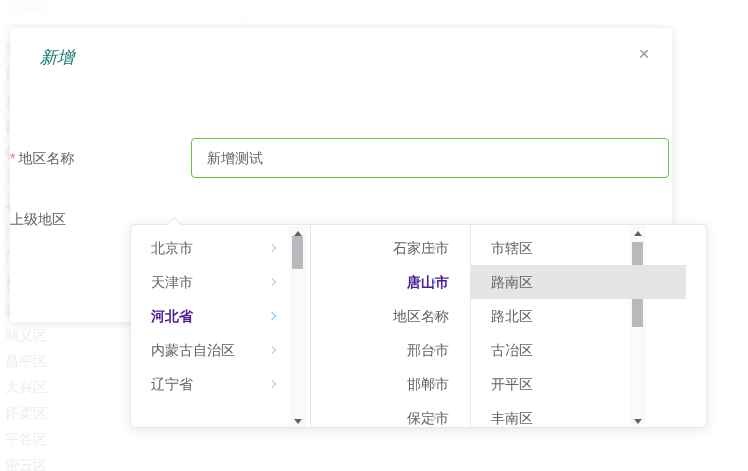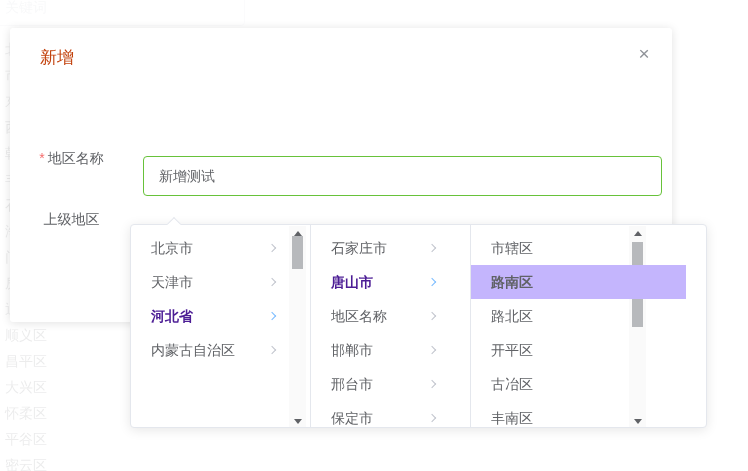--- a/index.html
+++ b/index.html
@@ -13,51 +13,51 @@
     border:1px solid #dcdfe6; border-radius:4px; background:#fff;
     font-size:14px; color:#c0c4cc; line-height:36px; padding-left:10px; }
   .bg-list { position:absolute; left:5px; top:0; list-style:none; }
   .bg-list li { position:absolute; left:0; height:26px; line-height:26px;
     font-size:14px; color:#606266; white-space:nowrap; }
   .overlay { position:absolute; inset:0; background:rgba(255,255,255,0.88); z-index:1; }
 
   
   .modal { position:absolute; left:10px; top:28px; width:662px; height:294px;
     background:#fff; border-radius:3px; box-shadow:0 1px 10px rgba(0,0,0,0.12); z-index:2; }
-  .modal-title { position:absolute; left:30px; top:18px; font-size:17px; color:#c2410c; }
+  .modal-title { position:absolute; left:30px; top:18px; font-size:17px; color:#0f766e;font-style:italic; }
   .modal-close { position:absolute; right:16px; top:14px; width:24px; height:24px;
     font-size:19px; color:#909399; text-align:center; line-height:24px; cursor:pointer; }
   .form-label { position:absolute; left:0; width:123px; height:40px; line-height:40px;
-    text-align:center; font-size:14px; color:#606266; }
+    text-align:left; font-size:14px; color:#606266; }
   .lbl-1 { top:110px; } .lbl-2 { top:172px;font-family:Liberation Serif, serif; }
   .req { color:#f56c6c; margin-right:3px; }
   .input { position:absolute; left:133px; height:40px; background:#fff;
     border-radius:4px; font-size:14px; color:#606266; line-height:38px; padding-left:15px; }
-  .input-name { top:128px; width:519px; border:1px solid #67c23a; }
+  .input-name { top:110px; width:478px; border:1px solid #67c23a;margin-left:48px; }
   .input-parent { top:172px; width:199px; border:1px solid #409eff; }
   .chevron-up { position:absolute; right:10px; top:16px; }
 
   
   .dropdown { position:absolute; left:130px; top:224px; width:577px; height:204px;
     background:#fff; border:1px solid #e4e7ed; border-radius:4px;
     box-shadow:0 2px 12px rgba(0,0,0,0.1); z-index:3; }
   .pop-arrow { position:absolute; left:38px; top:-6px; width:10px; height:10px;
     background:#fff; border-left:1px solid #e4e7ed; border-top:1px solid #e4e7ed;
     transform:rotate(45deg); z-index:4; }
   .menus { position:absolute; inset:0; overflow:hidden; border-radius:4px; }
   .menu { position:absolute; top:0; height:204px; }
   .menu-0 { left:0; width:180px; border-right:1px solid #e4e7ed; }
   .menu-1 { left:180px; width:160px; border-right:1px solid #e4e7ed; }
   .menu-2 { left:340px; width:237px; }
   .menu ul { list-style:none; position:absolute; top:6px; left:0; }
-  .menu-0 ul { width:158px; } .menu-1 ul { width:138px; } .menu-2 ul { width:215px; }
+  .menu-0 ul { width:158px; } .menu-1 ul { width:138px;text-align:right; } .menu-2 ul { width:215px; }
   .menu li { position:relative; height:34px; line-height:34px; padding-left:20px;
     font-size:14px; color:#606266; white-space:nowrap; cursor:pointer; }
   .menu li.active { color:#4c1d95; font-weight:bold; }
-  .menu li.hovered { background:#c4b5fd;font-weight:bold; }
+  .menu li.hovered { background:#e5e5e5; }
   .arrow-right { position:absolute; right:14px; top:14px; width:6px; height:6px;
     border-right:1.5px solid #c0c4cc; border-bottom:1.5px solid #c0c4cc;
     transform:rotate(-45deg); }
   li.active .arrow-right { border-color:#79bbff; }
 
   
   .sbar { position:absolute; top:1px; width:17px; height:202px; background:#fafafa; }
   .sb-0 { left:158px; } .sb-1 { left:318px; }
   .sb-btn { position:absolute; left:0; width:17px; height:14px; }
   .sb-btn.up { top:0; } .sb-btn.down { bottom:0; }
@@ -116,57 +116,58 @@
 
   <div class="dropdown">
     <div class="pop-arrow"></div>
     <div class="menus">
       <div class="menu menu-0">
         <ul id="menu-0">
             <li class=""><span>北京市</span><i class="arrow-right"></i></li>
             <li class=""><span>天津市</span><i class="arrow-right"></i></li>
             <li class="active "><span>河北省</span><i class="arrow-right"></i></li>
             <li class=""><span>内蒙古自治区</span><i class="arrow-right"></i></li>
+            <li class=""><span>辽宁省</span><i class="arrow-right"></i></li>
           </ul>
         <div class="sbar sb-0">
           <div class="sb-btn up">
               <div class="tri-up"></div>
             </div>
           <div class="sb-thumb"></div>
           <div class="sb-btn down">
               <div class="tri-down"></div>
             </div>
         </div>
       </div>
       <div class="menu menu-1">
         <ul id="menu-1">
             <li class=""><span>石家庄市</span><i class="arrow-right"></i></li>
             <li class="active "><span>唐山市</span><i class="arrow-right"></i></li>
             <li class=""><span>地区名称</span><i class="arrow-right"></i></li>
+            <li class=""><span>邢台市</span><i class="arrow-right"></i></li>
             <li class=""><span>邯郸市</span><i class="arrow-right"></i></li>
-            <li class=""><span>邢台市</span><i class="arrow-right"></i></li>
             <li class=""><span>保定市</span><i class="arrow-right"></i></li>
           </ul>
         <div class="sbar sb-1">
           <div class="sb-btn up">
               <div class="tri-up"></div>
             </div>
           <div class="sb-thumb"></div>
           <div class="sb-btn down">
               <div class="tri-down"></div>
             </div>
         </div>
       </div>
       <div class="menu menu-2">
         <ul id="menu-2">
             <li class=""><span>市辖区</span></li>
             <li class="hovered"><span>路南区</span></li>
             <li class=""><span>路北区</span></li>
+            <li class=""><span>古冶区</span></li>
             <li class=""><span>开平区</span></li>
-            <li class=""><span>古冶区</span></li>
             <li class=""><span>丰南区</span></li>
           </ul>
 
       </div>
     </div>
   </div>
 
 </div>
 
 </body></html>

